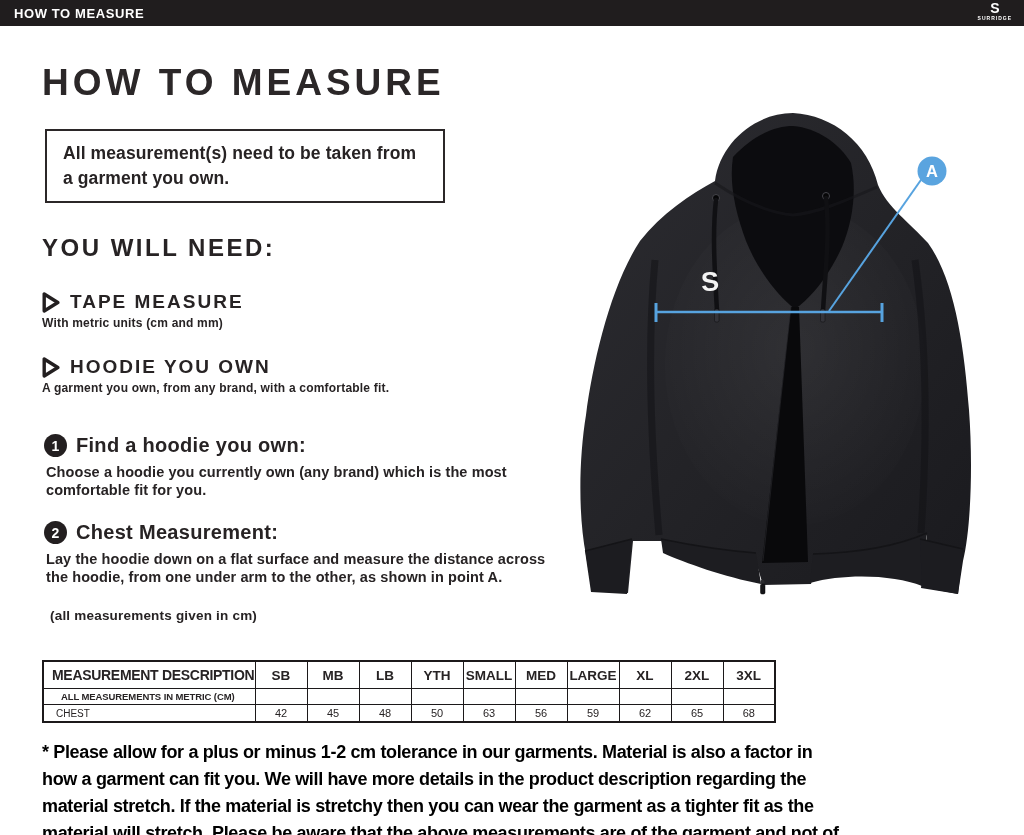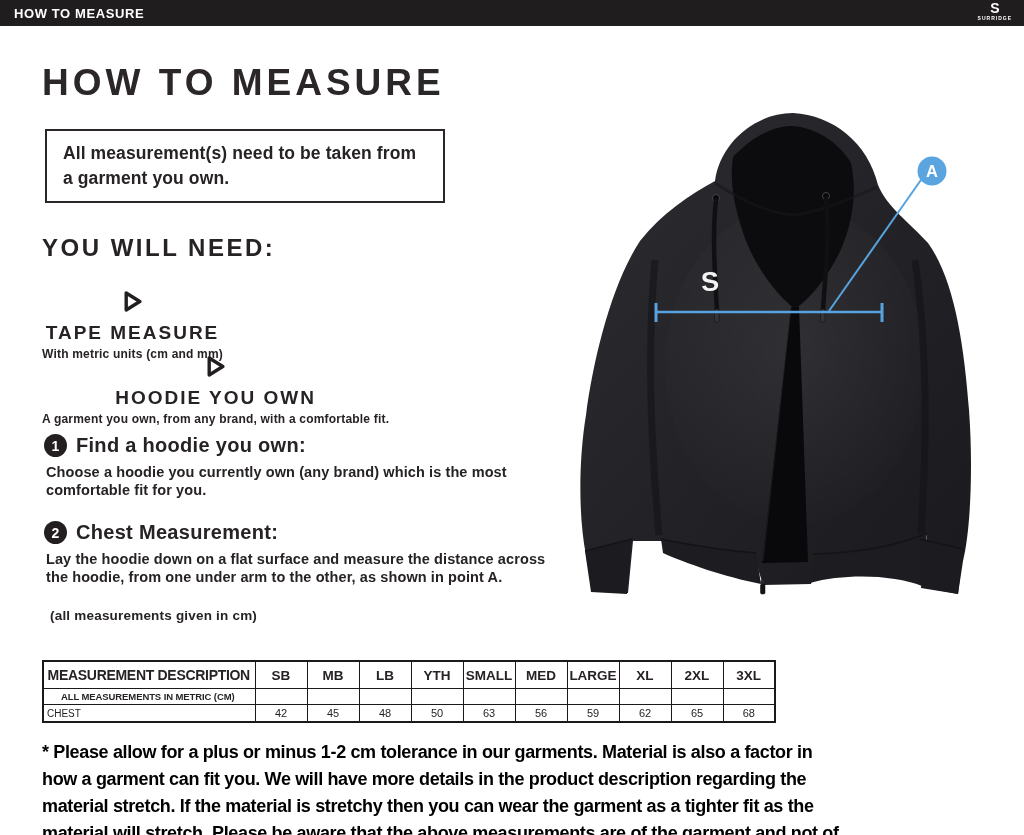--- a/index.html
+++ b/index.html
@@ -19,46 +19,46 @@
     letter-spacing:4px;color:#2b2728;}
   
   .notice{position:absolute;left:45px;top:129px;width:400px;height:74px;
     border:2px solid #2b2728;box-sizing:border-box;display:flex;align-items:center;}
   .notice p{margin:0 26px 0 16px;font-size:17.5px;font-weight:bold;line-height:1.42;letter-spacing:.1px;}
   
   .ywn-heading{position:absolute;left:42px;top:234px;font-size:24px;font-weight:bold;letter-spacing:2.5px;}
   .need-item{position:absolute;left:42px;}
   .need-item.first{top:291px;}
   .need-item.second{top:356px;}
-  .need-row{display:flex;align-items:center;gap:10px;flex-direction:column;}
+  .need-row{display:flex;align-items:center;gap:10px;}
   .tri-icon{width:18px;height:21px;display:block;}
   .need-title{font-size:19px;font-weight:bold;letter-spacing:2px;}
   .need-desc{font-size:12px;font-weight:bold;margin-top:3px;letter-spacing:.2px;}
   
   .step{position:absolute;left:44px;}
   .step.one{top:434px;}
   .step.two{top:521px;}
   .step-head{display:flex;align-items:center;gap:9px;}
   .step-badge{width:23px;height:23px;border-radius:50%;background:#231f20;color:#fff;
     font-size:14px;font-weight:bold;display:flex;align-items:center;justify-content:center;flex:0 0 auto;}
   .step-title{font-size:20px;font-weight:bold;letter-spacing:.3px;}
   .step-desc{margin:7px 0 0 2px;font-size:14.5px;font-weight:bold;width:522px;line-height:1.22;letter-spacing:.1px;}
   
   .size-heading{position:absolute;left:42px;top:608px;display:flex;align-items:flex-end;}
   .size-heading .big{font-size:27px;font-weight:bold;letter-spacing:2.5px;}
   .size-heading .note{font-size:13.5px;font-weight:bold;margin-left:8px;margin-bottom:2px;letter-spacing:.2px;}
   table.size-table{position:absolute;left:42px;top:660px;width:732px;border-collapse:collapse;
     table-layout:fixed;border:2px solid #1c191a;}
   .size-table th,.size-table td{border:1.6px solid #1c191a;overflow:hidden;white-space:nowrap;}
   .size-table .hdr th{height:24px;font-size:13.5px;font-weight:bold;text-align:center;}
-  .size-table .hdr th.lbl{text-align:center;padding-left:0;font-size:14px;letter-spacing:-.3px;}
+  .size-table .hdr th.lbl{text-align:left;padding-left:8px;font-size:14px;letter-spacing:-.3px;}
   .size-table .metric td{height:13px;}
   .size-table .metric td.lbl{font-size:9.5px;font-weight:bold;padding-left:17px;letter-spacing:-.1px;}
   .size-table .vals td{height:14px;font-size:11px;text-align:center;}
-  .size-table .vals td.lbl{font-size:10px;text-align:left;padding-left:3px;}
+  .size-table .vals td.lbl{font-size:10px;text-align:left;padding-left:12px;}
   
   .disclaimer{position:absolute;left:42px;top:739px;width:806px;font-size:18px;font-weight:bold;
     line-height:1.5;letter-spacing:-.35px;color:#000000;}
   
   .figure{position:absolute;left:565px;top:95px;width:440px;height:515px;}
 </style>
 </head>
 <body>
 
 <div class="topbar">

